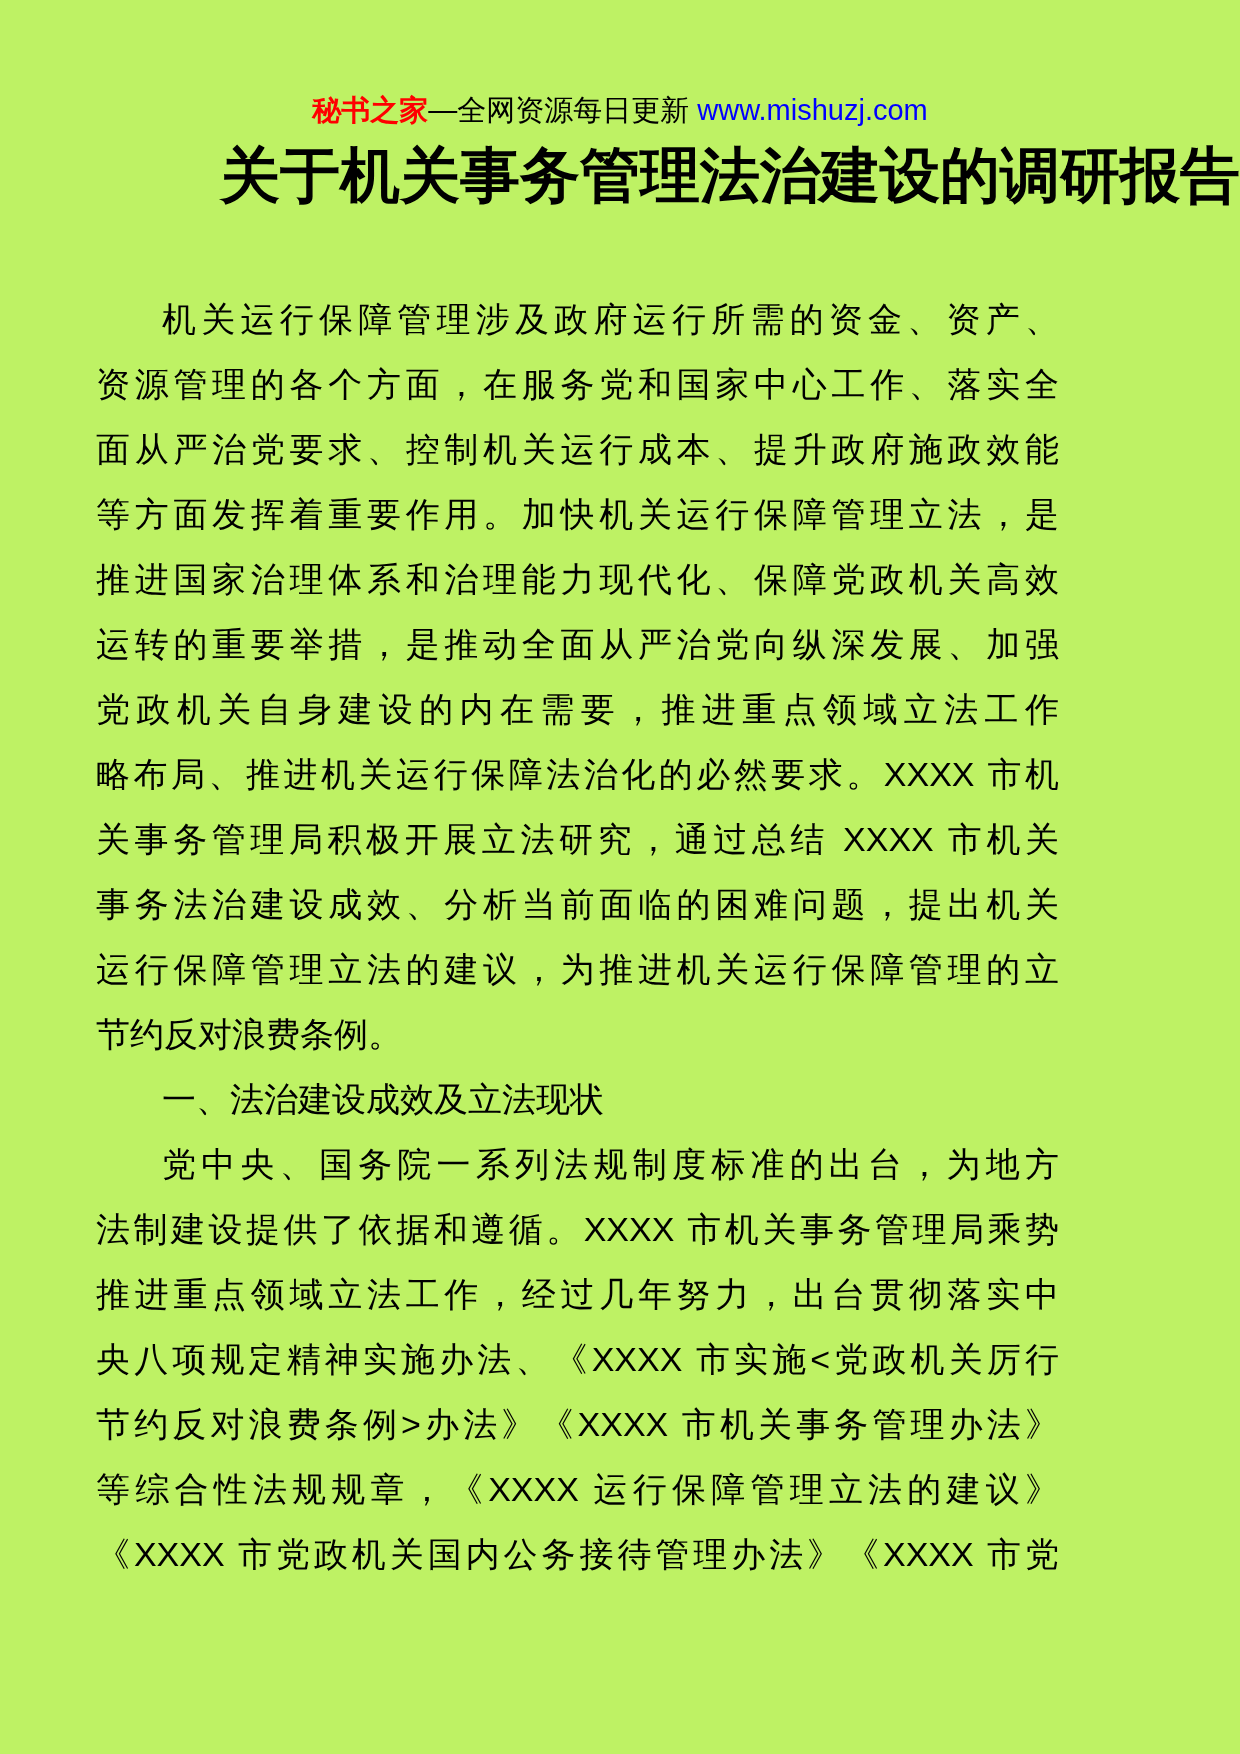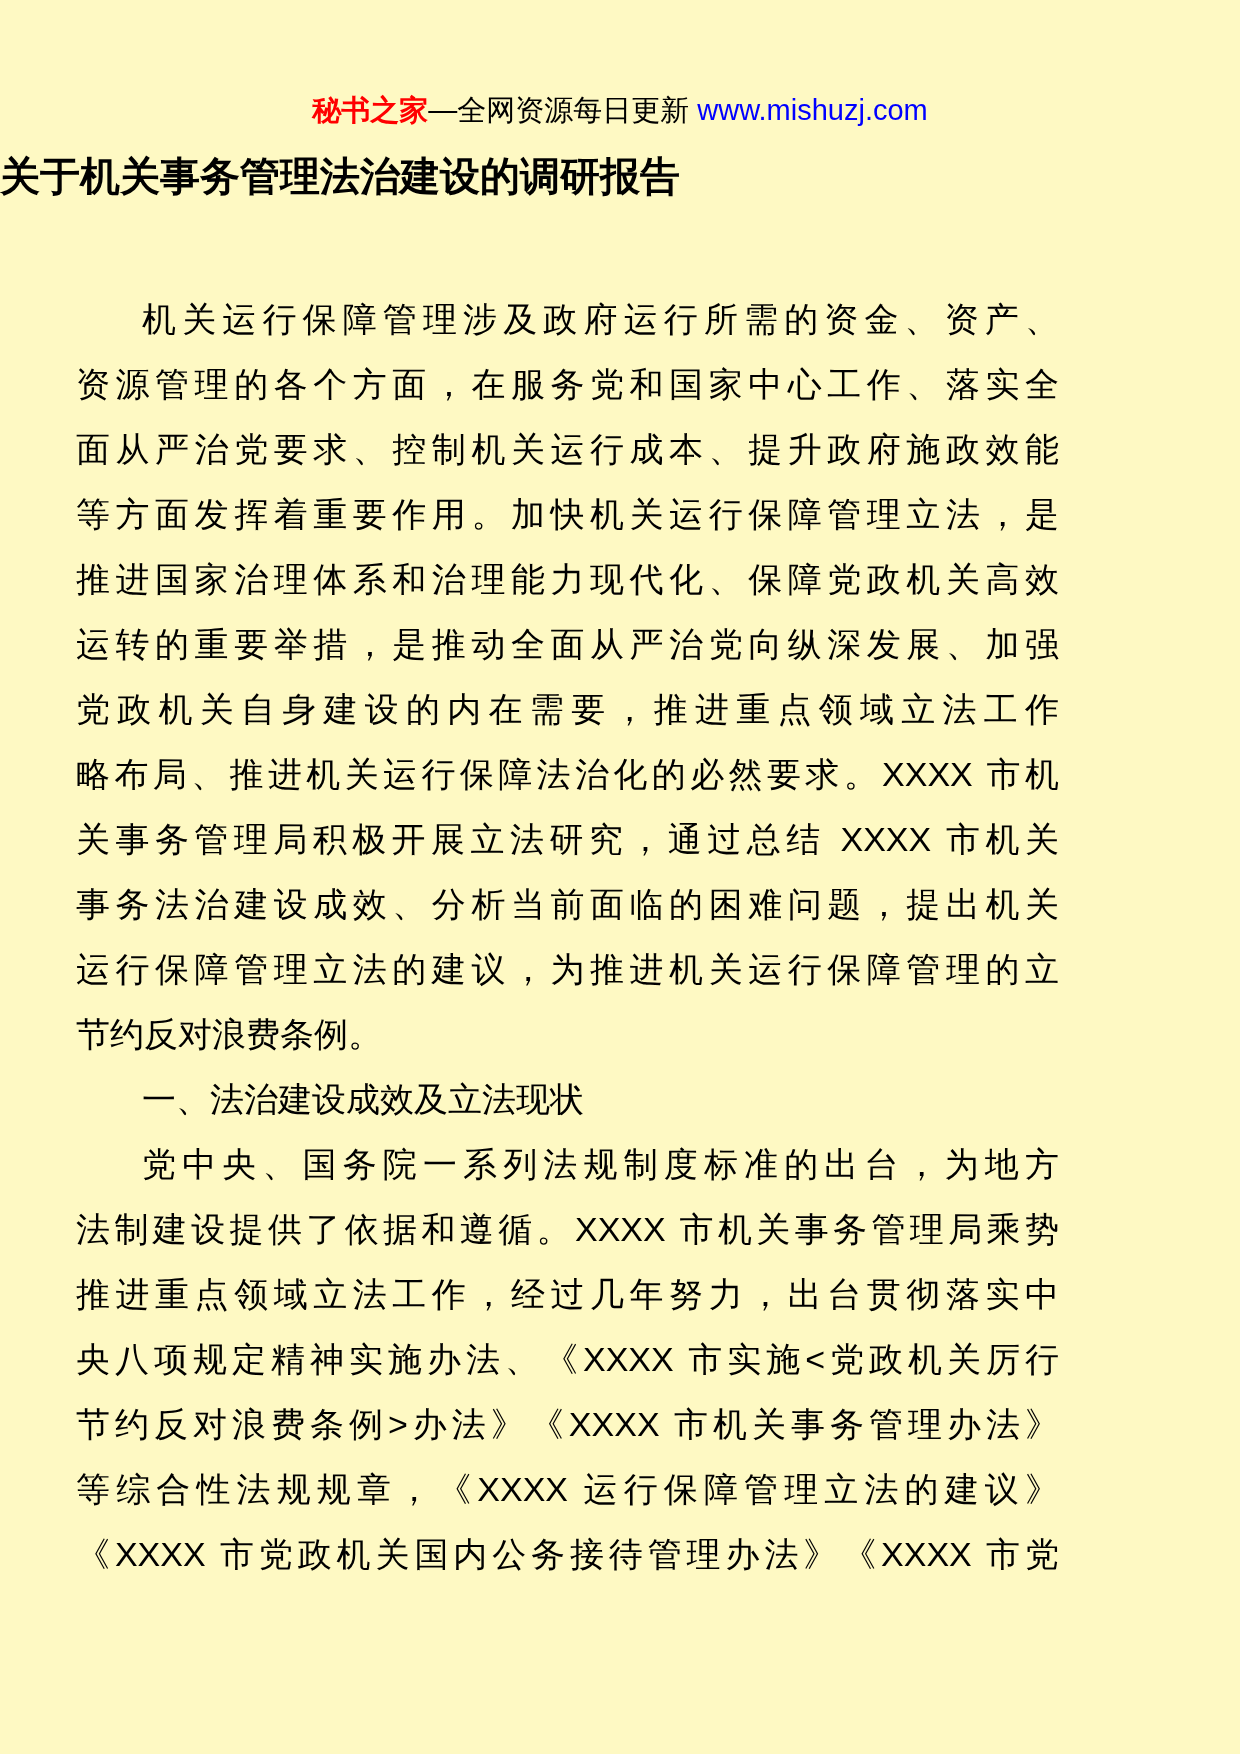--- a/index.html
+++ b/index.html
@@ -18,28 +18,28 @@
     text-align: center;
     font-size: 29px;
     line-height: 45px;
     white-space: nowrap;
   }
   .seg-brand { color: var(--brand-red, #ff0000); font-weight: bold; }
   .seg-plain { color: var(--text-black, #000000); }
   .seg-link  { color: var(--link-blue, #0000ff); }
   .doc-title {
     margin-top: 12px;
-    text-align: left;
-    font-size: 40px;
+    text-align: right;
+    font-size: 60px;
     font-weight: bold;
     line-height: 62px;
   }
   .doc-body {
     margin-top: 80px;
-    padding-left: 76px;
+    padding-left: 96px;
     padding-right: 181px;
   }
   .line {
     font-size: 34px;
     height: 65px;
     line-height: 65px;
     overflow: hidden;
     text-align: justify;
     text-align-last: justify;
     text-justify: inter-character;
@@ -49,21 +49,21 @@
   .line.lastline { text-align-last: left; }
   .line.heading {
     font-weight: normal;
     text-indent: 66px;
     text-align-last: left;
   }
 </style>
 </head>
 <body>
 
-<div class="page" style="background: #fef9c3;">
+<div class="page" style="background: #bef264;">
   <div class="doc-header"><span class="seg-brand">秘书之家</span><span class="seg-plain">—全网资源每日更新 </span><span class="seg-link">www.mishuzj.com</span></div>
 
   <div class="doc-title">关于机关事务管理法治建设的调研报告</div>
 
   <div class="doc-body">
     <div>
         <div class="line indent">机关运行保障管理涉及政府运行所需的资金、资产、</div>
         <div class="line">资源管理的各个方面，在服务党和国家中心工作、落实全</div>
         <div class="line">面从严治党要求、控制机关运行成本、提升政府施政效能</div>
         <div class="line">等方面发挥着重要作用。加快机关运行保障管理立法，是</div>

